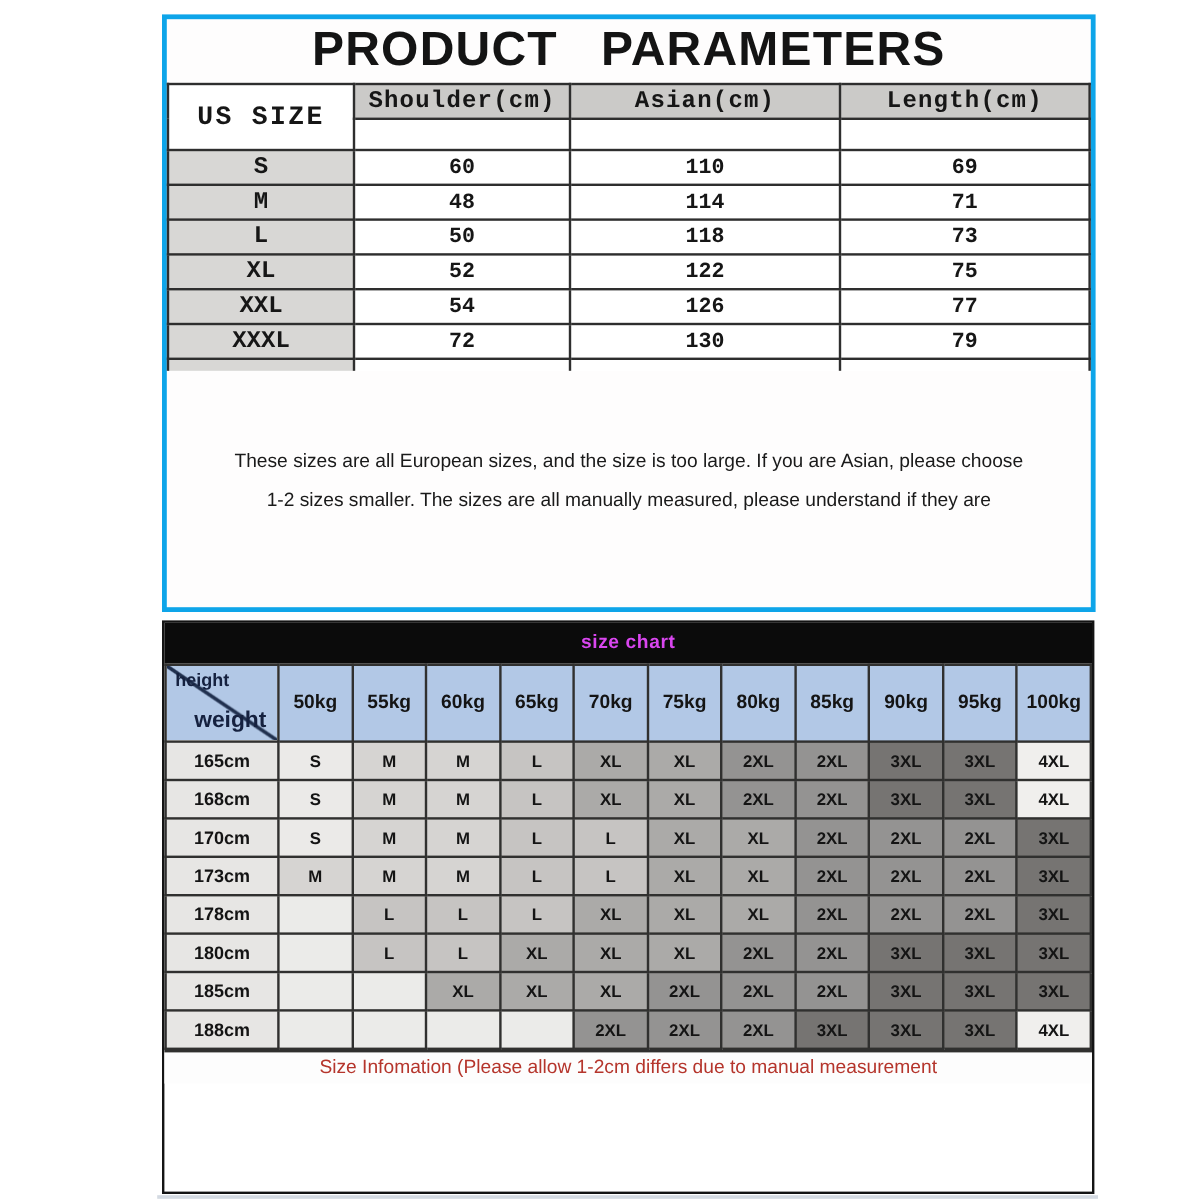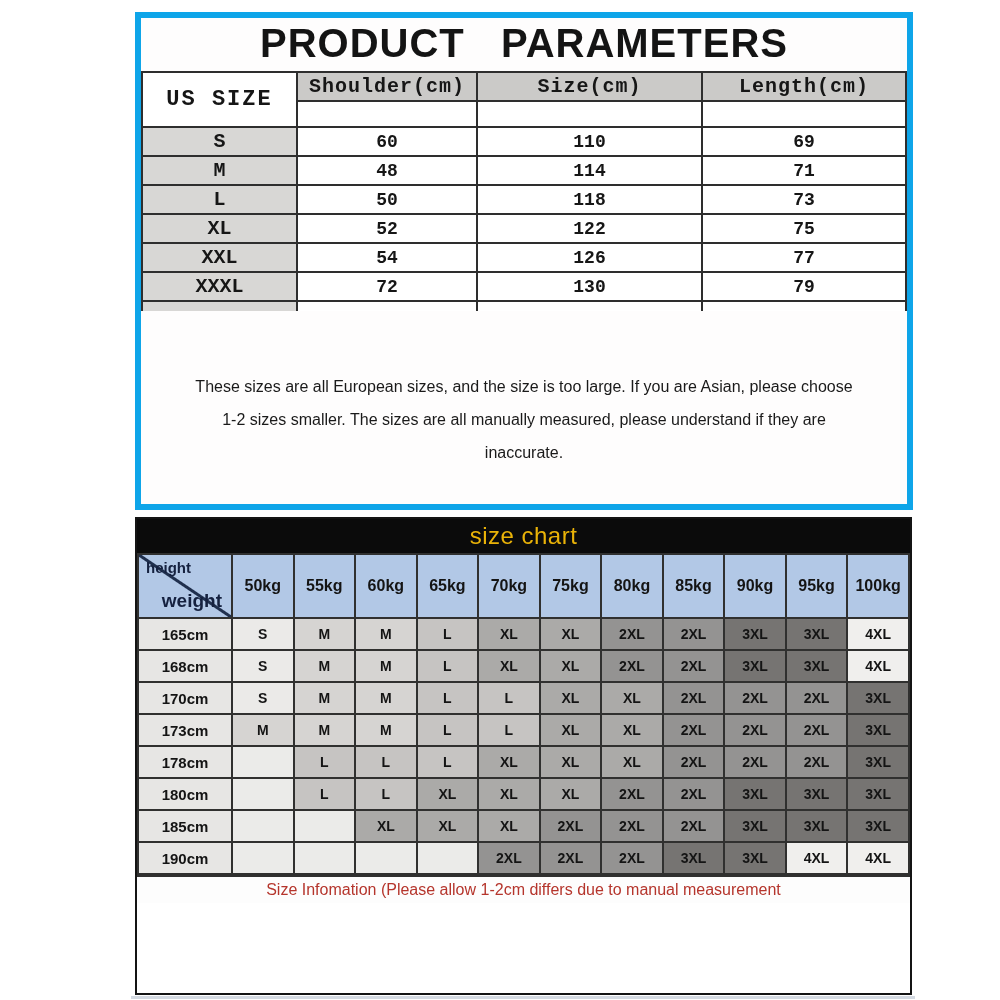--- a/index.html
+++ b/index.html
@@ -1,41 +1,41 @@
 <!DOCTYPE html>
 <html><head>
 <meta charset="utf-8">
 <style>
   html,body{margin:0;padding:0;background:#ffffff;}
   body{width:1000px;height:1000px;position:relative;font-family:"Liberation Sans",sans-serif;color:#161616;}
 
   
   .top-box{position:absolute;left:135px;top:12px;width:778px;height:498px;
-    border:6px solid #0ea5e9;box-sizing:border-box;background:#fefdfd;}
+    border:4px solid #0ea5e9;box-sizing:border-box;background:#fefdfd;}
   .title{margin:0;height:50px;line-height:50px;text-align:center;
     font-size:40px;font-weight:bold;letter-spacing:1px;word-spacing:24px;color:#141414;}
   .ptable{width:100%;border-collapse:collapse;table-layout:fixed;margin-top:3px;
     font-family:"Liberation Mono","DejaVu Sans Mono",monospace;}
   .ptable th,.ptable td{border:2px solid #2e2e2e;text-align:center;padding:0;}
   .us-size{background:#ffffff;font-size:22px;font-weight:bold;letter-spacing:2px;}
   .col-head{background:#cbcac8;font-size:20px;font-weight:bold;height:27px;letter-spacing:1px;}
   .spacer{height:24px;background:#ffffff;}
   .size-col{background:#d8d7d5;font-size:20px;font-weight:bold;height:27px;}
   .val{background:#ffffff;font-size:18px;font-weight:bold;}
   .stub td{height:9px;border-bottom:none;background:#ffffff;}
   .stub .size-col{background:#d8d7d5;}
   .note{position:absolute;left:0;right:0;top:352px;text-align:center;
     font-size:16px;line-height:33px;color:#1a1a1a;}
   .note div{white-space:nowrap;}
 
   
   .bottom-box{position:absolute;left:135px;top:517px;width:777px;height:478px;
     box-sizing:border-box;border:2px solid #141414;background:#fff;}
-  .bar{height:34px;line-height:34px;background:#0b0b0b;color:#eab308;
-    text-align:center;font-size:24px;font-weight:normal;letter-spacing:0.5px;}
+  .bar{height:34px;line-height:34px;background:#0b0b0b;color:#d946ef;
+    text-align:center;font-size:16px;font-weight:bold;letter-spacing:0.5px;}
   .gtable{width:100%;border-collapse:collapse;table-layout:fixed;}
   .gtable th,.gtable td{border:2px solid #30302f;text-align:center;padding:0;
     font-weight:bold;color:#141414;}
   .wh{background:#b2c8e6;color:#15213f;font-size:16px;height:62px;border-color:#27364f;}
   .corner{position:relative;background:
     linear-gradient(to top right,
       rgba(0,0,0,0) calc(50% - 2px), #20304e calc(50% - 1px),
       #20304e calc(50% + 1px), rgba(0,0,0,0) calc(50% + 2px)),
     #b2c8e6;border-color:#27364f;}
   .c-top{position:absolute;top:4px;left:7px;font-size:15px;font-weight:bold;color:#15213f;}
@@ -55,21 +55,21 @@
     <colgroup>
       <col style="width:155px">
         <col style="width:180px">
         <col style="width:225px">
         <col>
     </colgroup>
     <tbody id="ptable-body">
         <tr>
           <th class="us-size" rowspan="2">US SIZE</th>
           <th class="col-head">Shoulder(cm)</th>
-          <th class="col-head">Size(cm)</th>
+          <th class="col-head">Asian(cm)</th>
           <th class="col-head">Length(cm)</th>
         </tr>
         <tr>
           <td class="spacer"></td>
           <td class="spacer"></td>
           <td class="spacer"></td>
         </tr>
         <tr>
           <td class="size-col">S</td>
           <td class="val">60</td>
@@ -110,21 +110,20 @@
           <td class="size-col"></td>
           <td></td>
           <td></td>
           <td></td>
         </tr>
       </tbody>
   </table>
   <div class="note" id="note">
       <div>These sizes are all European sizes, and the size is too large. If you are Asian, please choose</div>
       <div>1-2 sizes smaller. The sizes are all manually measured, please understand if they are</div>
-      <div>inaccurate.</div>
     </div>
 </div>
 
 <div class="bottom-box">
   <div class="bar">size chart</div>
   <table class="gtable">
     <colgroup id="gcols">
         <col style="width: 94px;">
         <col>
         <col>
@@ -248,30 +247,30 @@
           <td class="gcell" style="background: rgb(171, 170, 168);">XL</td>
           <td class="gcell" style="background: rgb(171, 170, 168);">XL</td>
           <td class="gcell" style="background: rgb(148, 147, 146);">2XL</td>
           <td class="gcell" style="background: rgb(148, 147, 146);">2XL</td>
           <td class="gcell" style="background: rgb(148, 147, 146);">2XL</td>
           <td class="gcell" style="background: rgb(118, 116, 114);">3XL</td>
           <td class="gcell" style="background: rgb(118, 116, 114);">3XL</td>
           <td class="gcell" style="background: rgb(118, 116, 114);">3XL</td>
         </tr>
         <tr>
-          <th class="hlab">190cm</th>
-          <td class="gcell" style="background: rgb(235, 235, 233);"></td>
-          <td class="gcell" style="background: rgb(235, 235, 233);"></td>
-          <td class="gcell" style="background: rgb(235, 235, 233);"></td>
-          <td class="gcell" style="background: rgb(235, 235, 233);"></td>
-          <td class="gcell" style="background: rgb(148, 147, 146);">2XL</td>
-          <td class="gcell" style="background: rgb(148, 147, 146);">2XL</td>
-          <td class="gcell" style="background: rgb(148, 147, 146);">2XL</td>
-          <td class="gcell" style="background: rgb(118, 116, 114);">3XL</td>
-          <td class="gcell" style="background: rgb(118, 116, 114);">3XL</td>
-          <td class="gcell" style="background: rgb(240, 239, 237);">4XL</td>
+          <th class="hlab">188cm</th>
+          <td class="gcell" style="background: rgb(235, 235, 233);"></td>
+          <td class="gcell" style="background: rgb(235, 235, 233);"></td>
+          <td class="gcell" style="background: rgb(235, 235, 233);"></td>
+          <td class="gcell" style="background: rgb(235, 235, 233);"></td>
+          <td class="gcell" style="background: rgb(148, 147, 146);">2XL</td>
+          <td class="gcell" style="background: rgb(148, 147, 146);">2XL</td>
+          <td class="gcell" style="background: rgb(148, 147, 146);">2XL</td>
+          <td class="gcell" style="background: rgb(118, 116, 114);">3XL</td>
+          <td class="gcell" style="background: rgb(118, 116, 114);">3XL</td>
+          <td class="gcell" style="background: rgb(118, 116, 114);">3XL</td>
           <td class="gcell" style="background: rgb(240, 239, 237);">4XL</td>
         </tr>
       </tbody>
   </table>
   <div class="gfooter">Size Infomation  (Please allow 1-2cm differs due to manual measurement</div>
 </div>
 <div class="bottom-shadow"></div>
 
 </body></html>

